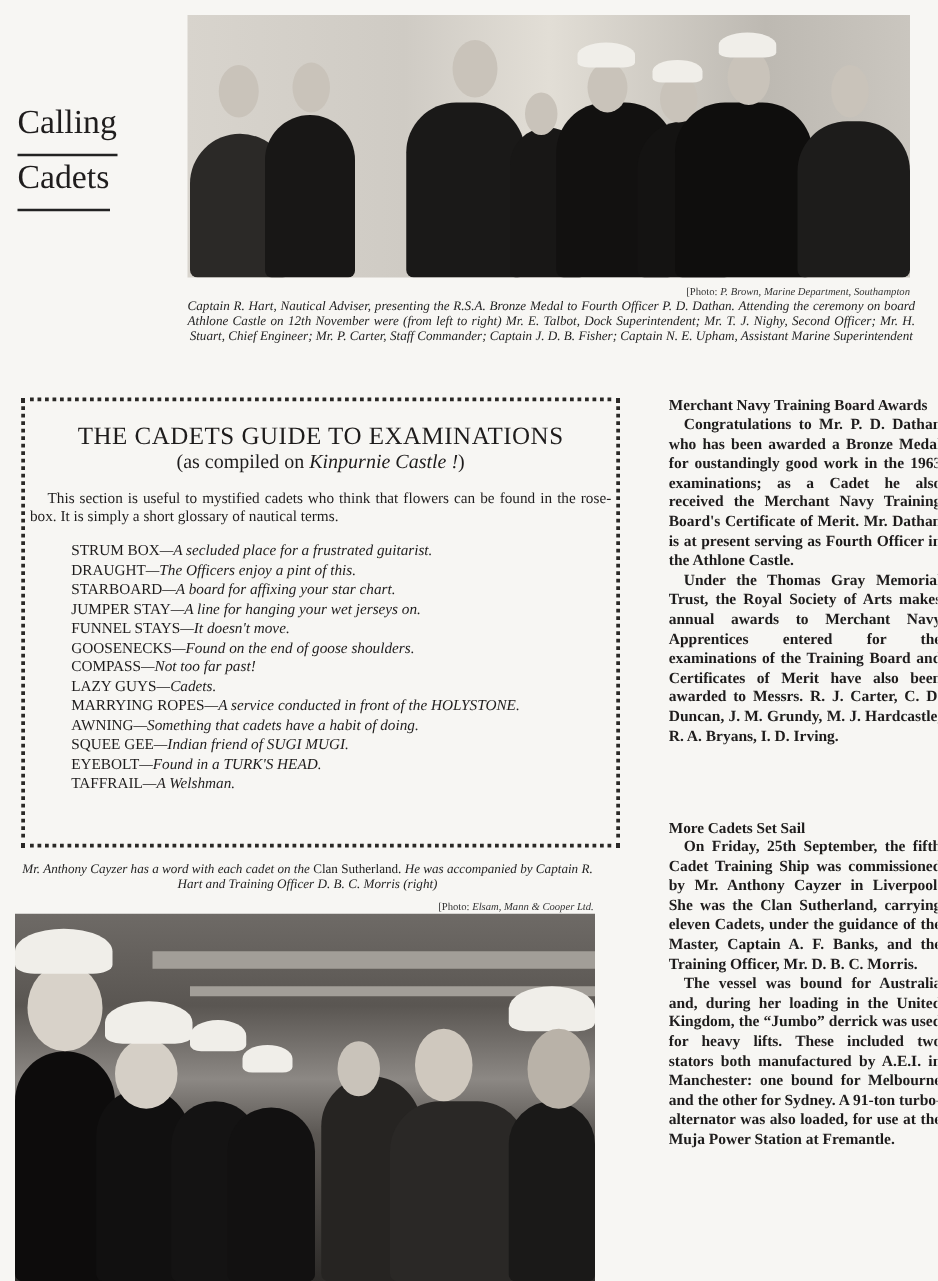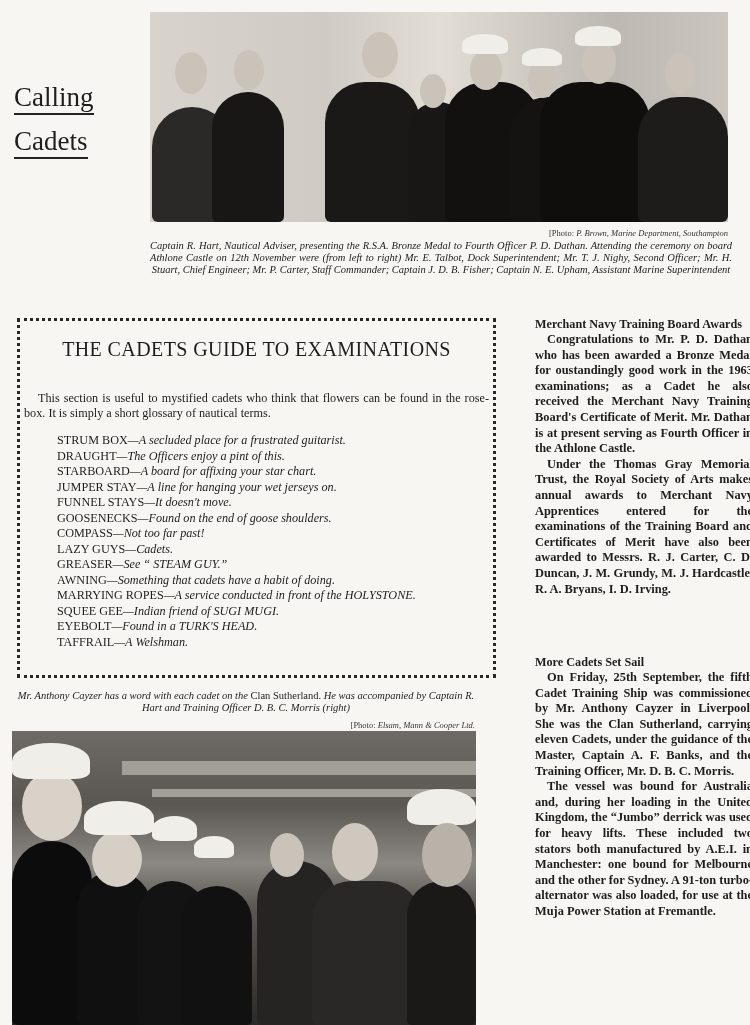--- a/index.html
+++ b/index.html
@@ -3,21 +3,21 @@
 <meta charset="utf-8">
 <style>
   html, body { margin:0; padding:0; }
   body {
     width:750px; height:1025px; position:relative; overflow:hidden;
     background:#f7f6f3; color:#1e1c1c;
     font-family:"Liberation Serif", "DejaVu Serif", serif;
   }
   .title-word {
     position:absolute; left:14px; font-size:27px; line-height:30px;
-    border-bottom:2px solid #222; padding-bottom:1px; color:#1f1d1d;
+    border-bottom:2px solid #222; padding-bottom:11px; color:#1f1d1d;
   }
   #t1 { top:82px; }
   #t2 { top:126px; }
 
   .photo {
     position:absolute; overflow:hidden; background:#3a3836;
   }
   #photo1 { left:150px; top:12px; width:578px; height:210px;
     background:
       linear-gradient(180deg, rgba(255,255,255,0.0) 0%, rgba(0,0,0,0.0) 100%),
@@ -102,33 +102,33 @@
   <div class="head" style="left:432px;top:28px;width:34px;height:44px;"></div>
   <div class="cap" style="left:425px;top:14px;width:46px;height:20px;"></div>
   <div class="figure" style="left:488px;top:85px;width:90px;height:125px;background:#1d1c1b;"></div>
   <div class="head" style="left:515px;top:40px;width:30px;height:42px;"></div>
 </div>
 <div id="credit1" class="credit"><span class="up">[Photo:</span> <span>P. Brown, Marine Department, Southampton</span></div>
 <div id="caption1" class="caption">Captain R. Hart, Nautical Adviser, presenting the R.S.A. Bronze Medal to Fourth Officer P. D. Dathan. Attending the ceremony on board Athlone Castle on 12th November were (from left to right) Mr. E. Talbot, Dock Superintendent; Mr. T. J. Nighy, Second Officer; Mr. H. Stuart, Chief Engineer; Mr. P. Carter, Staff Commander; Captain J. D. B. Fisher; Captain N. E. Upham, Assistant Marine Superintendent</div>
 
 <div id="guide-box">
   <div id="guide-title">THE CADETS GUIDE TO EXAMINATIONS</div>
+  <div id="guide-subtitle"><span>(as compiled on </span><i>Kinpurnie Castle !</i><span>)</span></div>
   <div id="guide-intro">This section is useful to mystified cadets who think that flowers can be found in the rose-box. It is simply a short glossary of nautical terms.</div>
   <ul id="glossary">
       <li><span class="term">STRUM BOX</span><span class="def">—</span><span class="def">A secluded place for a frustrated guitarist.</span></li>
       <li><span class="term">DRAUGHT</span><span class="def">—</span><span class="def">The Officers enjoy a pint of this.</span></li>
       <li><span class="term">STARBOARD</span><span class="def">—</span><span class="def">A board for affixing your star chart.</span></li>
       <li><span class="term">JUMPER STAY</span><span class="def">—</span><span class="def">A line for hanging your wet jerseys on.</span></li>
       <li><span class="term">FUNNEL STAYS</span><span class="def">—</span><span class="def">It doesn't move.</span></li>
       <li><span class="term">GOOSENECKS</span><span class="def">—</span><span class="def">Found on the end of goose shoulders.</span></li>
       <li><span class="term">COMPASS</span><span class="def">—</span><span class="def">Not too far past!</span></li>
       <li><span class="term">LAZY GUYS</span><span class="def">—</span><span class="def">Cadets.</span></li>
-      <li><span class="term">GREASER</span><span class="def">—</span><span class="def">See “ STEAM GUY.”</span></li>
+      <li><span class="term">MARRYING ROPES</span><span class="def">—</span><span class="def">A service conducted in front of the HOLYSTONE.</span></li>
       <li><span class="term">AWNING</span><span class="def">—</span><span class="def">Something that cadets have a habit of doing.</span></li>
-      <li><span class="term">MARRYING ROPES</span><span class="def">—</span><span class="def">A service conducted in front of the HOLYSTONE.</span></li>
       <li><span class="term">SQUEE GEE</span><span class="def">—</span><span class="def">Indian friend of SUGI MUGI.</span></li>
       <li><span class="term">EYEBOLT</span><span class="def">—</span><span class="def">Found in a TURK'S HEAD.</span></li>
       <li><span class="term">TAFFRAIL</span><span class="def">—</span><span class="def">A Welshman.</span></li>
     </ul>
 </div>
 
 <div id="caption2" class="caption"><span>Mr. Anthony Cayzer has a word with each cadet on the </span><span class="up">Clan Sutherland.</span><span> He was accompanied by Captain R. Hart and Training Officer D. B. C. Morris (right)</span></div>
 <div id="credit2" class="credit"><span class="up">[Photo:</span> <span>Elsam, Mann &amp; Cooper Ltd.</span></div>
 <div id="photo2" class="photo">
   <div class="beam" style="left:110px;top:30px;width:354px;height:14px;"></div>

